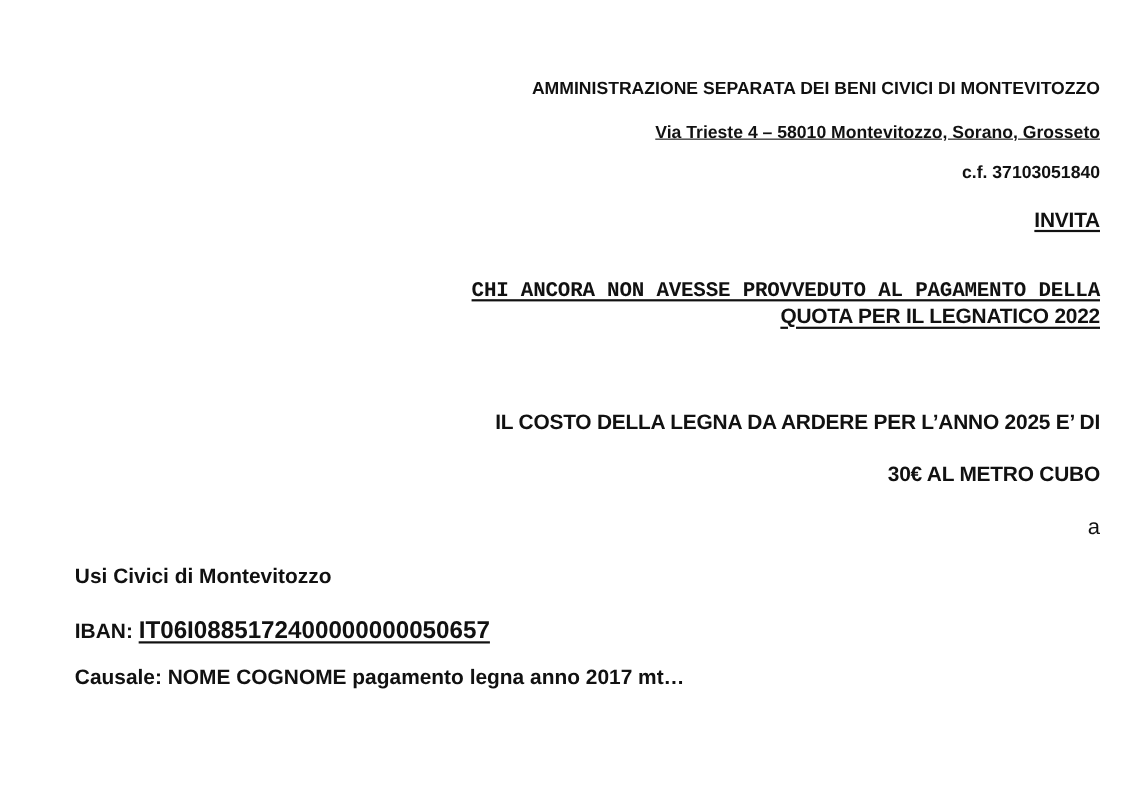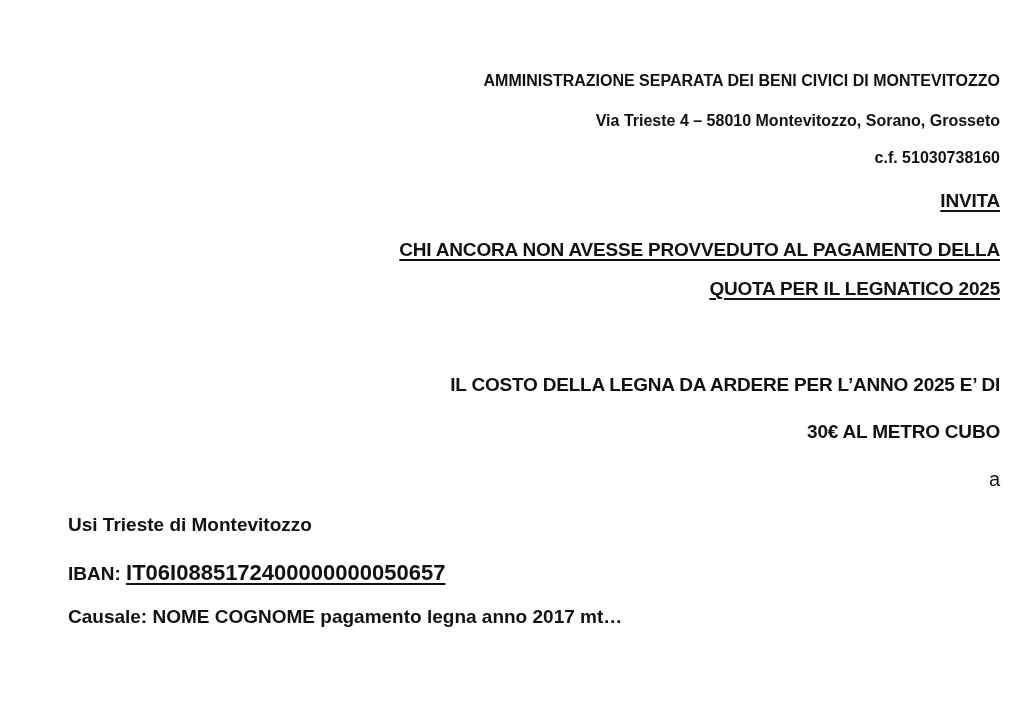--- a/index.html
+++ b/index.html
@@ -13,30 +13,30 @@
   .hdr { font-size: 16px; }
   .big { font-size: 19px; letter-spacing: -0.2px; }
   .left { left: 68px; font-size: 19px; }
   .normal { font-weight: normal; }
 </style>
 </head>
 <body>
 
 <div>
   <div class="line center hdr" style="top:72px;">AMMINISTRAZIONE SEPARATA DEI BENI CIVICI DI MONTEVITOZZO</div>
-  <div class="line center hdr" style="top:112px;">Via Trieste 4 – 58010 Montevitozzo, Sorano, Grosseto</div>
-  <div class="line center hdr" style="top:149px;">c.f. 51030738160</div>
+  <div class="line center hdr" style="top:112px;text-decoration:underline;">Via Trieste 4 – 58010 Montevitozzo, Sorano, Grosseto</div>
+  <div class="line center hdr" style="top:149px;">c.f. 37103051840</div>
 
   <div class="line center big u" style="top:190px;">INVITA</div>
-  <div class="line center big u" style="top:239px;">CHI ANCORA NON AVESSE PROVVEDUTO AL PAGAMENTO DELLA</div>
-  <div class="line center big u" style="top:278px;">QUOTA PER IL LEGNATICO 2025</div>
+  <div class="line center big u" style="top:253px;font-family:Liberation Mono, monospace;">CHI ANCORA NON AVESSE PROVVEDUTO AL PAGAMENTO DELLA</div>
+  <div class="line center big u" style="top:278px;">QUOTA PER IL LEGNATICO 2022</div>
 
   <div class="line center big" style="top:374px;">IL COSTO DELLA LEGNA DA ARDERE PER L’ANNO 2025 E’ DI</div>
   <div class="line center big" style="top:421px;">30€  AL METRO CUBO</div>
   <div class="line center normal" style="top:468px; font-size:20px;">a</div>
 
-  <div class="line left" style="top:514px;">Usi Trieste di Montevitozzo</div>
+  <div class="line left" style="top:514px;">Usi Civici di Montevitozzo</div>
   <div class="line left" style="top:560px;text-align:center;">
     <span>IBAN:</span>
     <span class="u" style="font-size:22px;">IT06I0885172400000000050657</span>
   </div>
   <div class="line left" style="top:606px;">Causale: NOME COGNOME pagamento legna anno 2017 mt…</div>
 </div>
 
 </body></html>

